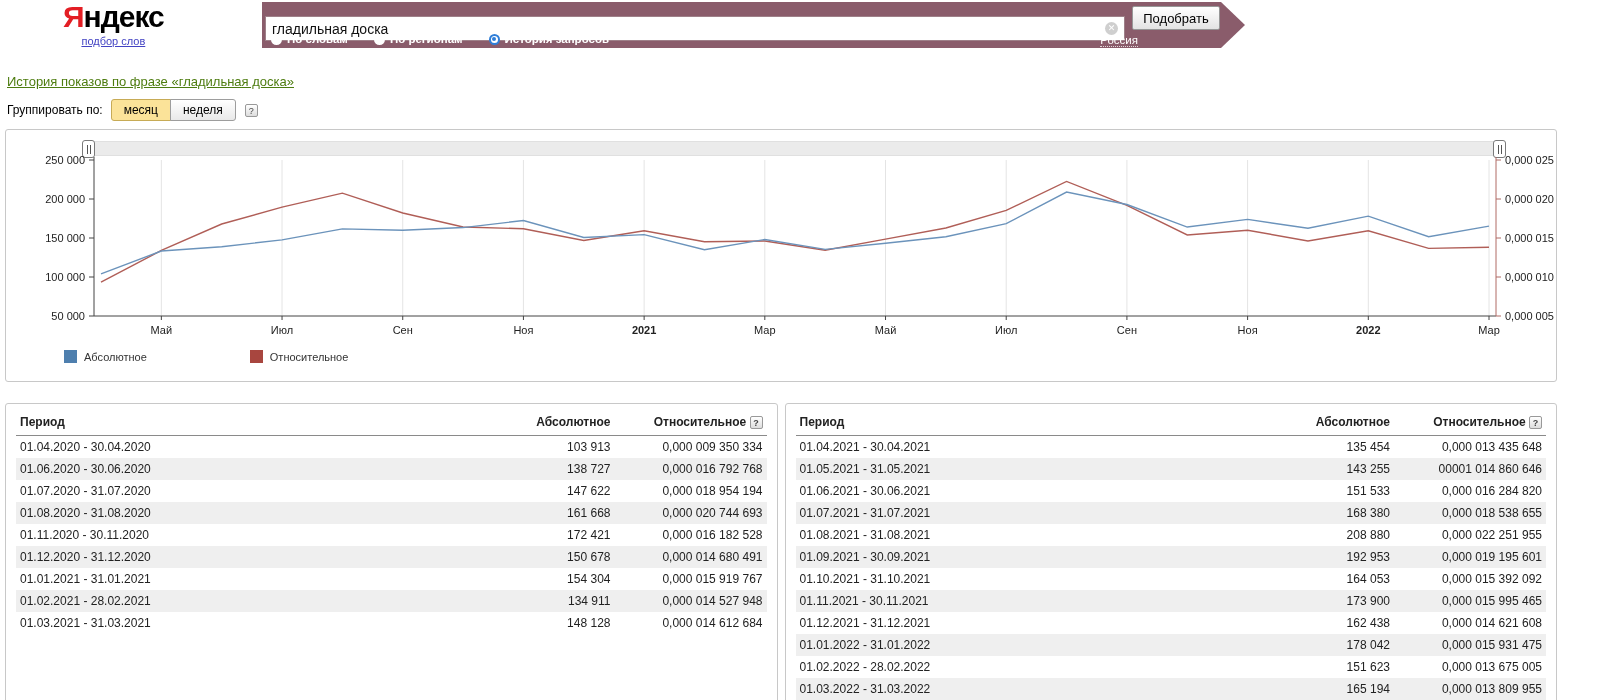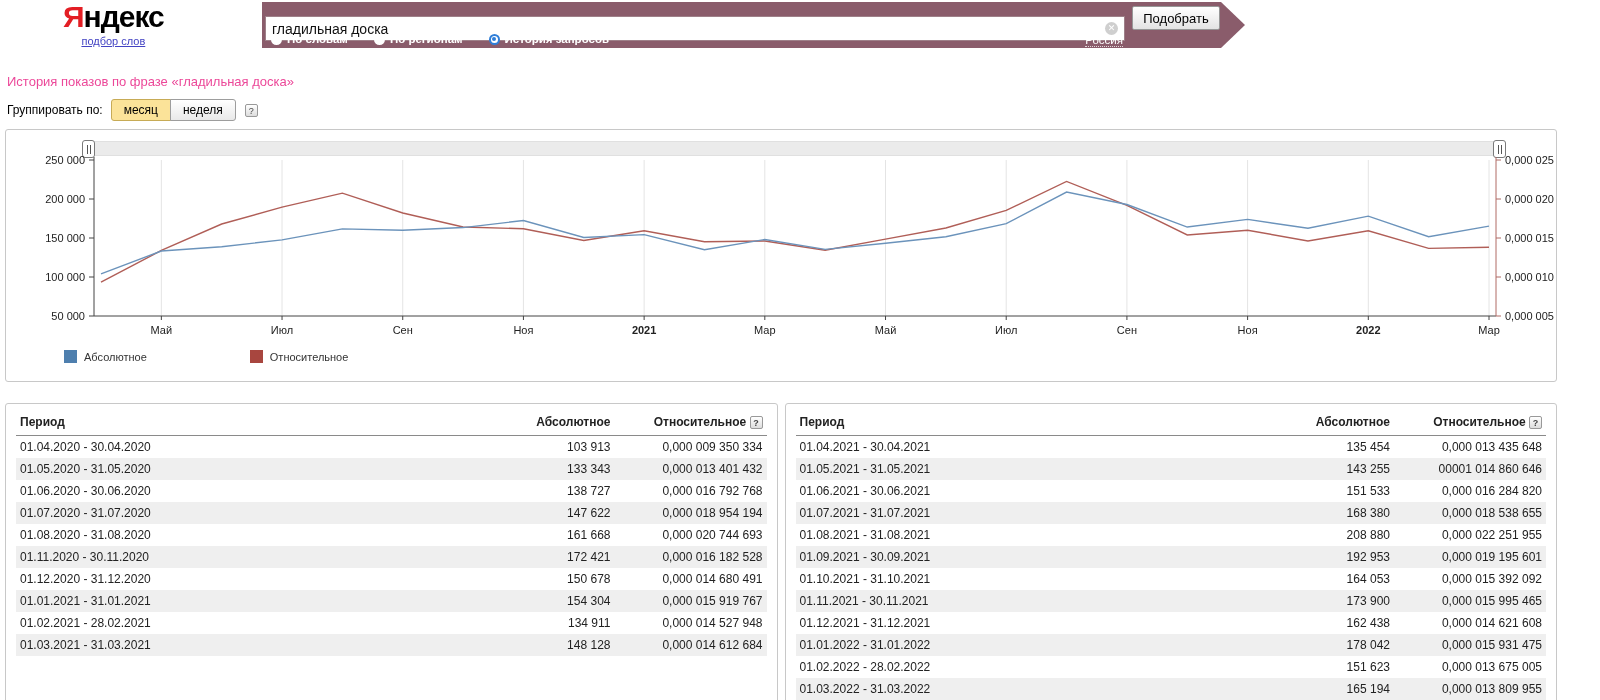--- a/index.html
+++ b/index.html
@@ -37,26 +37,26 @@
     background: linear-gradient(#ffffff, #e3e3e3);
     font-family: "Liberation Sans", sans-serif; font-size: 13px; color: #000; cursor: pointer;
   }
   .modes { position: absolute; left: 9px; top: 31px; display: flex; gap: 26px; align-items: center; }
   .mode { display: flex; align-items: center; gap: 5px; cursor: pointer; }
   .mode .dot { width: 11px; height: 11px; border-radius: 50%; background: #fff; position: relative; flex: 0 0 auto; }
   .mode.selected .dot { border: 2px solid #2f7ed8; }
   .mode.selected .dot::after { content: ""; position: absolute; inset: 1.5px; border-radius: 50%; background: #2f7ed8; }
   .mode .mlabel { color: #fff; font-size: 11.5px; font-weight: bold; }
   .region-link {
-    position: absolute; right: 122px; top: 32px; color: #fff; font-size: 11.5px;
+    position: absolute; right: 107px; top: 32px; color: #fff; font-size: 11.5px;
     border-bottom: 1px dotted rgba(255,255,255,.75); cursor: pointer;
   }
 
   
-  .page-title { margin: 16px 0 0 2px; font-size: 13px; color: #ec4899; }
+  .page-title { margin: 16px 0 0 2px; font-size: 13px; color: #4d7c0f; text-decoration: underline; }
   .controls { margin: 10px 0 0 2px; display: flex; align-items: center; }
   .controls .grp-label { font-size: 12px; color: #000000; margin-right: 8px; }
   .btn-group { display: flex; }
   .tbtn {
     font-family: "Liberation Sans", sans-serif; font-size: 12px; color: #000;
     padding: 3px 12px; border: 1px solid #9d9d9d; background: linear-gradient(#ffffff, #e9e9e9);
     cursor: pointer; margin-left: -1px; white-space: nowrap;
   }
   .tbtn:first-child { border-radius: 3px 0 0 3px; margin-left: 0; }
   .tbtn:last-child { border-radius: 0 3px 3px 0; }
@@ -243,25 +243,20 @@
               <th>Относительное&nbsp;<span class="help">?</span></th>
             </tr>
           </thead>
           <tbody>
             <tr>
               <td>01.04.2020 - 30.04.2020</td>
               <td>103 913</td>
               <td>0,000 009 350 334</td>
             </tr>
             <tr>
-              <td>01.05.2020 - 31.05.2020</td>
-              <td>133 343</td>
-              <td>0,000 013 401 432</td>
-            </tr>
-            <tr>
               <td>01.06.2020 - 30.06.2020</td>
               <td>138 727</td>
               <td>0,000 016 792 768</td>
             </tr>
             <tr>
               <td>01.07.2020 - 31.07.2020</td>
               <td>147 622</td>
               <td>0,000 018 954 194</td>
             </tr>
             <tr>

